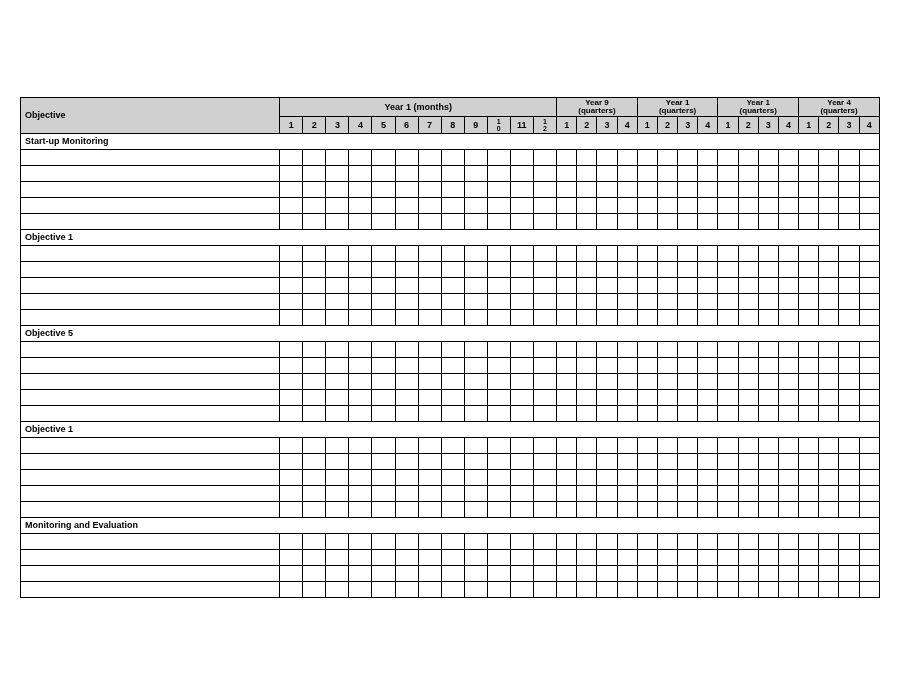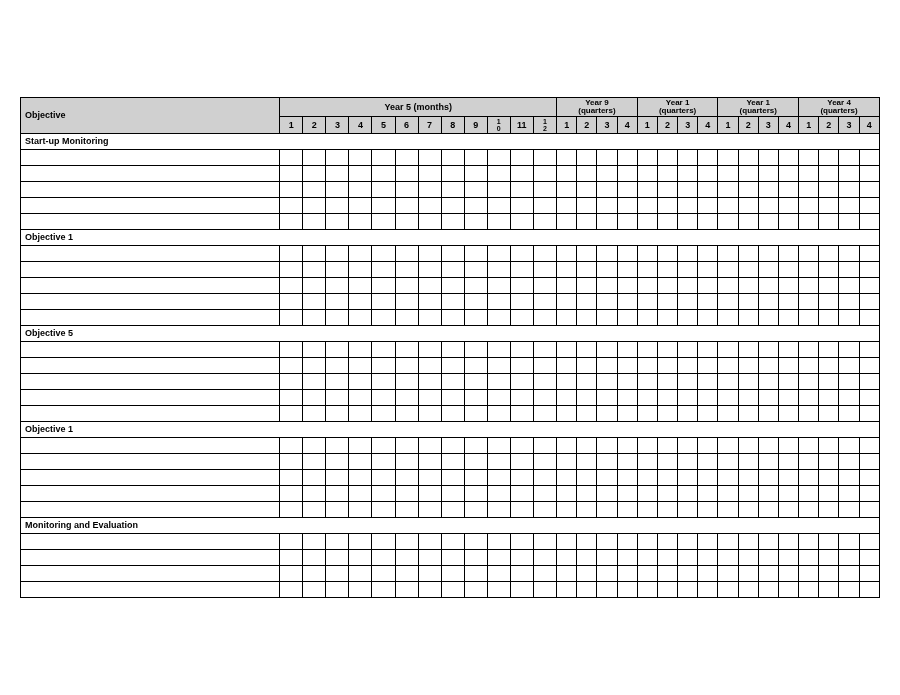--- a/index.html
+++ b/index.html
@@ -110,21 +110,21 @@
 
       <col style="width:14px">
         <col style="width:14px">
         <col style="width:14px">
         <col style="width:14px">
     </colgroup>
     <thead>
 
       <tr class="header-main">
         <th rowspan="2" class="activity-col" style="background:#d0d0d0;">Objective</th>
-        <th colspan="12" style="background:#d0d0d0;">Year 5 (months)</th>
+        <th colspan="12" style="background:#d0d0d0;">Year 1 (months)</th>
         <th colspan="4" style="background:#d0d0d0;">
           <div class="stacked-cell">
             <span>Year 9</span>
             <span>(quarters)</span>
           </div>
         </th>
         <th colspan="4" style="background:#d0d0d0;">
           <div class="stacked-cell">
             <span>Year 1</span>
             <span>(quarters)</span>

